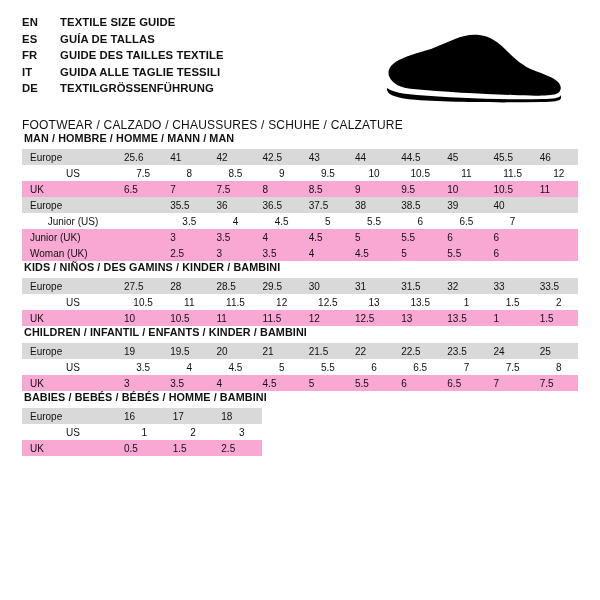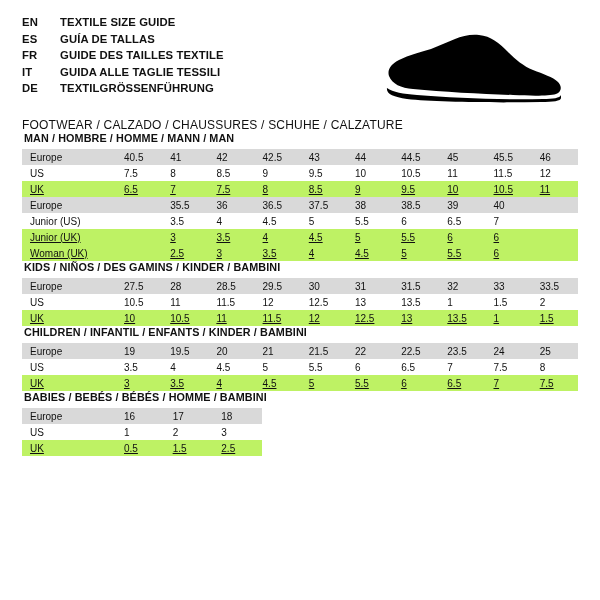--- a/index.html
+++ b/index.html
@@ -87,24 +87,24 @@
     overflow: hidden;
   }
   table.size td.label {
     width: 86px;
   }
   tr.shade td {
     background: #d9d9d9;
   }
   tr.plain td {
     background: #ffffff;
+    text-align: center;
   }
   tr.alt td {
-    background: #bef264;
-    text-decoration: underline;
+    background: #f9a8d4;
   }
   .section.babies table.size {
     width: 240px;
   }
   .section.babies table.size td.label {
     width: 86px;
   }
 </style>
 </head>
 <body>
@@ -148,21 +148,21 @@
   </div>
 
   <div class="footwear-line">FOOTWEAR / CALZADO / CHAUSSURES / SCHUHE / CALZATURE</div>
 
   <div class="section">
     <div class="section-title">MAN / HOMBRE / HOMME / MANN / MAN</div>
     <table class="size">
       <tbody>
           <tr class="shade">
         <td class="label">Europe</td>
-        <td>40.5</td>
+        <td>25.6</td>
         <td>41</td>
         <td>42</td>
         <td>42.5</td>
         <td>43</td>
         <td>44</td>
         <td>44.5</td>
         <td>45</td>
         <td>45.5</td>
         <td>46</td>
       </tr>

